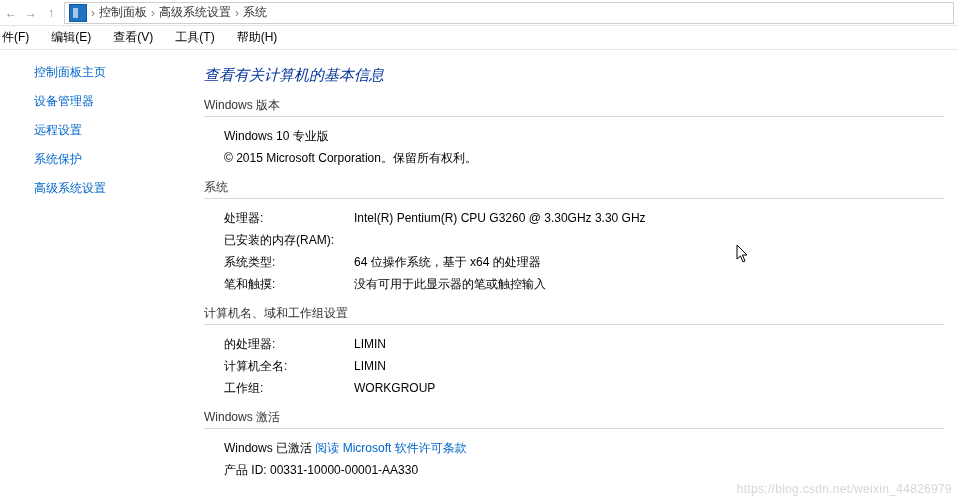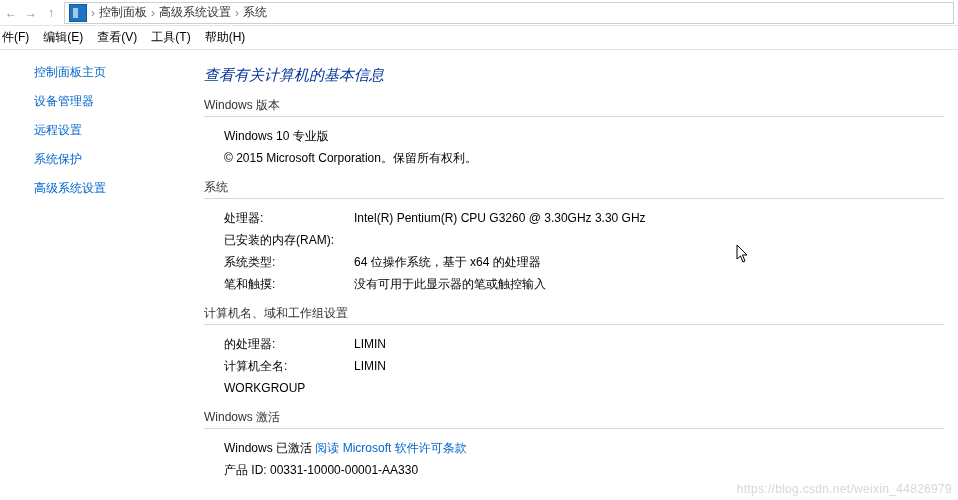--- a/index.html
+++ b/index.html
@@ -41,21 +41,21 @@
     display: flex; align-items: center; padding: 0 4px; gap: 4px;
     background: #fff;
   }
   .bc-sep { color: #8a8a8a; }
 
   
   .menu-bar {
     height: 24px;
     display: flex; align-items: center;
     padding: 0 2px;
-    gap: 14px;
+    gap: 22px;
     font-size: 12px;
     color: #000;
     border-bottom: 1px solid #e5e5e5;
   }
 
   
   .body {
     display: flex;
     height: calc(500px - 26px - 24px);
   }
@@ -179,20 +179,21 @@
     <div class="indent">
       <div class="row">
         <span class="lbl">的处理器:</span>
         <span class="val">LIMIN</span>
       </div>
       <div class="row">
         <span class="lbl">计算机全名:</span>
         <span class="val">LIMIN</span>
       </div>
       <div class="row">
+        <span class="lbl">工作组:</span>
         <span class="val">WORKGROUP</span>
       </div>
     </div>
 
     <div class="section-h">Windows 激活</div>
     <div class="indent">
       <div class="simple-line">
         <span>Windows 已激活  </span>
         <a class="inline-link">阅读 Microsoft 软件许可条款</a>
       </div>

